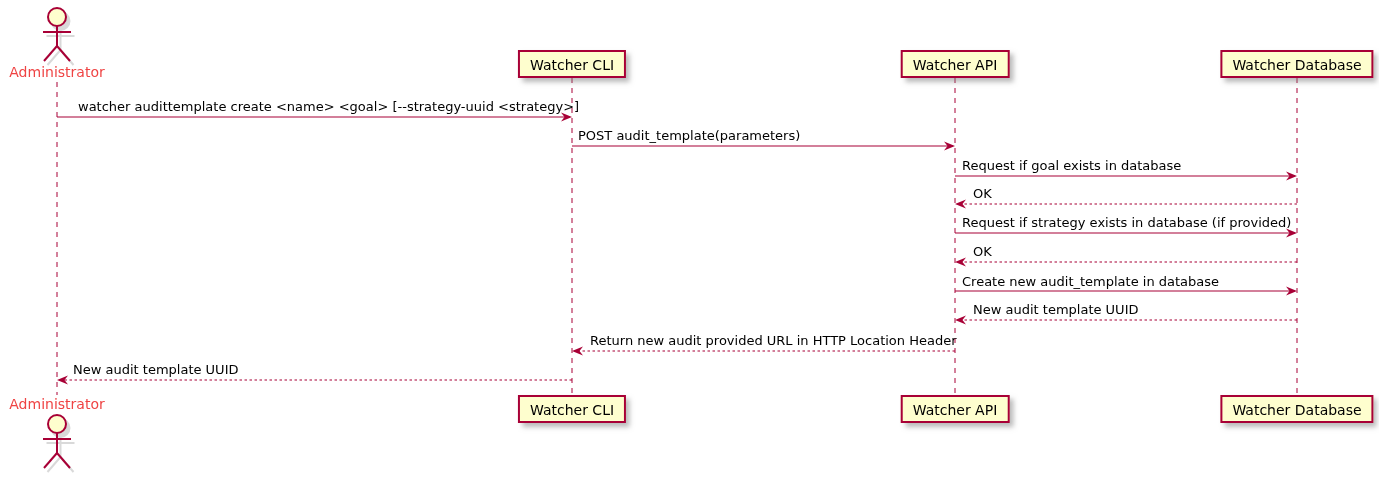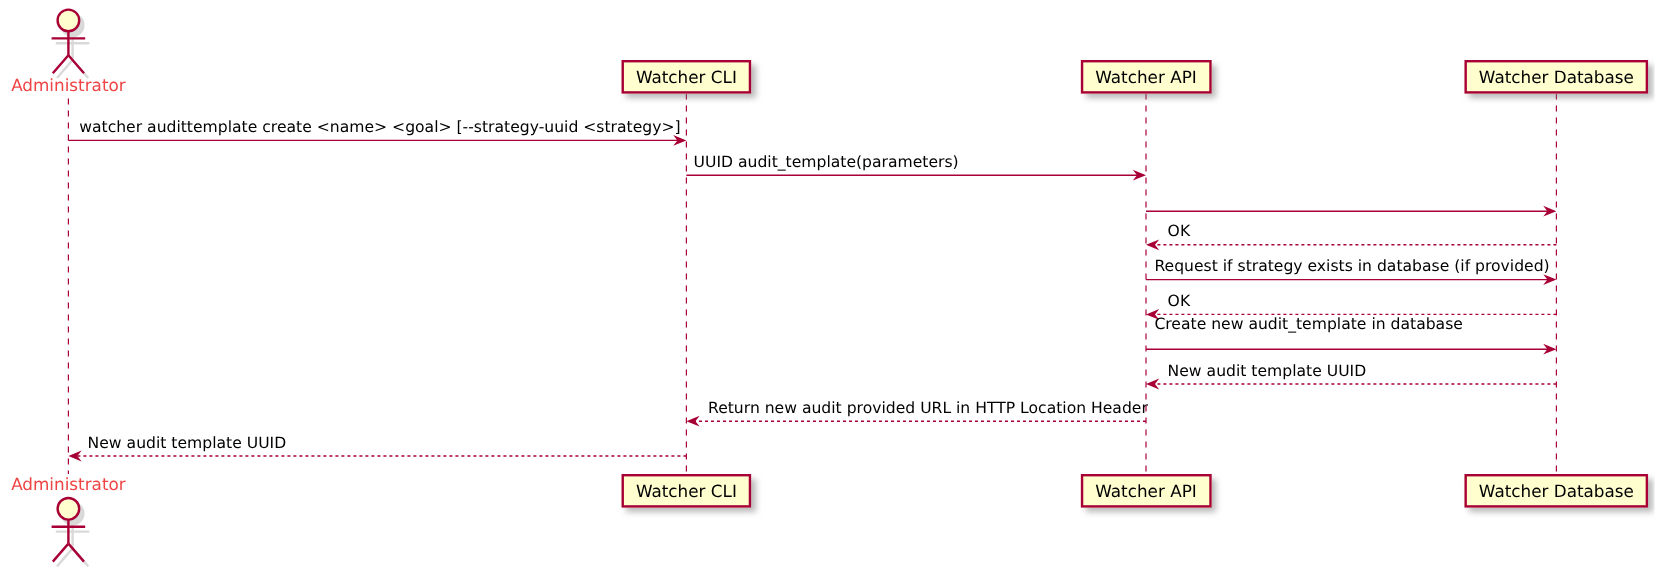--- a/index.html
+++ b/index.html
@@ -127,22 +127,23 @@
   <div class="pbox" style="left: 572px; top: 50px;">Watcher CLI</div>
   <div class="pbox" style="left: 955px; top: 50px;">Watcher API</div>
   <div class="pbox" style="left: 1297px; top: 50px;">Watcher Database</div>
 
   <div class="pbox" style="left: 572px; top: 395px;">Watcher CLI</div>
   <div class="pbox" style="left: 955px; top: 395px;">Watcher API</div>
   <div class="pbox" style="left: 1297px; top: 395px;">Watcher Database</div>
 
   <div class="actor-label" id="actor-label-top" style="left: 57px; top: 64px;">Administrator</div>
   <div class="actor-label" id="actor-label-bottom" style="left: 57px; top: 396px;">Administrator</div>
-<div class="msg-label" style="left: 66px; top: 99px;">watcher audittemplate create &lt;name&gt; &lt;goal&gt; [--strategy-uuid &lt;strategy&gt;]</div>
-    <div class="msg-label" style="left: 578px; top: 128px;">UUID audit_template(parameters)</div>
+<div class="msg-label" style="left: 78px; top: 99px;">watcher audittemplate create &lt;name&gt; &lt;goal&gt; [--strategy-uuid &lt;strategy&gt;]</div>
+    <div class="msg-label" style="left: 578px; top: 128px;">POST audit_template(parameters)</div>
+    <div class="msg-label" style="left: 962px; top: 158px;">Request if goal exists in database</div>
     <div class="msg-label" style="left: 973px; top: 186px;">OK</div>
     <div class="msg-label" style="left: 962px; top: 215px;">Request if strategy exists in database (if provided)</div>
     <div class="msg-label" style="left: 973px; top: 244px;">OK</div>
-    <div class="msg-label" style="left: 962px; top: 263px;">Create new audit_template in database</div>
+    <div class="msg-label" style="left: 962px; top: 274px;">Create new audit_template in database</div>
     <div class="msg-label" style="left: 973px; top: 302px;">New audit template UUID</div>
     <div class="msg-label" style="left: 590px; top: 333px;">Return new audit provided URL in HTTP Location Header</div>
     <div class="msg-label" style="left: 73px; top: 362px;">New audit template UUID</div>
   </div>
 
 </body></html>

